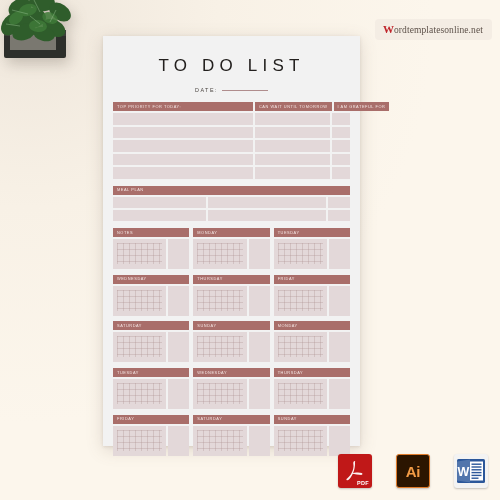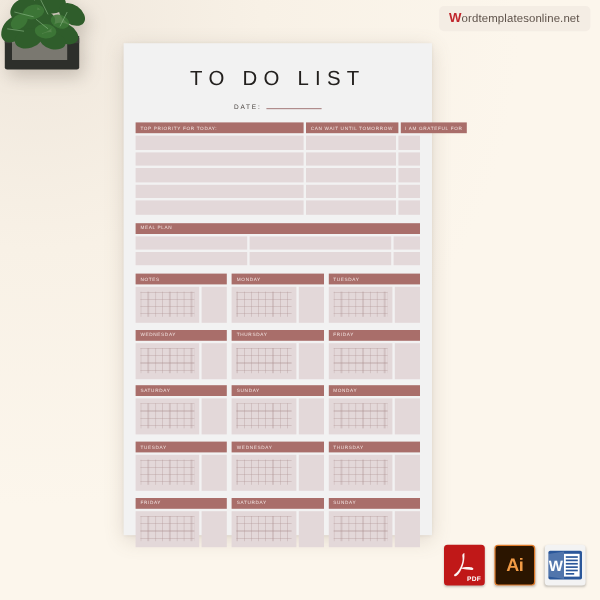--- a/index.html
+++ b/index.html
@@ -10,26 +10,27 @@
     position:relative;
   }
   
   #scene{position:absolute;inset:0;
     background:
       radial-gradient(circle at 6% 4%, #efe7dc 0%, #f8f1e6 28%, #fcf6ec 60%),
       linear-gradient(135deg,#f6eee2 0%, #fcf6ec 45%, #fdf7ed 100%);
   }
   
   #watermark{
-    position:absolute;top:5px;right:8px;
+    position:absolute;top:19px;right:8px;
     background:rgba(243,236,227,.92);
     border-radius:4px;
     padding:4px 9px 5px 8px;
     font-size:9.5px;letter-spacing:.1px;color:#5d5149;
     white-space:nowrap;
+    font-family:Liberation Serif, serif;
   }
   #watermark .w{color:#c0272d;font-weight:700;font-size:11px;}
   
   #plant{position:absolute;left:-6px;top:-10px;width:105px;height:105px;}
   #plant svg{display:block;filter:drop-shadow(3px 6px 7px rgba(90,80,70,.28));}
   
   #sheet{
     position:absolute;left:103px;top:36px;width:257px;height:410px;
     background:#f2f2f2;
     box-shadow:0 4px 16px rgba(110,96,82,.20), 0 1px 3px rgba(110,96,82,.16);
@@ -84,21 +85,21 @@
   .day .hdrbar{width:100%;}
   .day-body{margin-top:2px;display:flex;gap:2px;height:30px;}
   .day-main{flex:1 1 auto;background:#e3d8d9;position:relative;overflow:hidden;}
   .day-side{flex:0 0 21px;background:#e3d8d9;}
   .dots{position:absolute;left:4px;top:4px;right:4px;bottom:5px;
     background-image:
       repeating-linear-gradient(to right, rgba(169,140,140,.30) 0 1px, transparent 1px 6px),
       repeating-linear-gradient(to bottom, rgba(169,140,140,.30) 0 1px, transparent 1px 6px);
   }
   
-  #filetypes{position:absolute;right:12px;bottom:12px;display:flex;gap:8px;}
+  #filetypes{position:absolute;right:12px;bottom:12px;display:flex;gap:24px;}
   .ficon{width:34px;height:34px;border-radius:3px;position:relative;
     display:flex;align-items:center;justify-content:center;
     box-shadow:0 1px 2px rgba(0,0,0,.22);}
   .ficon.pdf{background:#c01818;}
   .ficon.ai{background:#2b1500;border:1.6px solid #e07b2a;box-sizing:border-box;}
   .ficon.word{background:#f3f3f3;}
   .ai-txt{color:#f29b45;font-size:15px;font-weight:700;font-family:"Liberation Sans",sans-serif;letter-spacing:-.3px;}
   .pdf-txt{position:absolute;right:3px;bottom:2px;color:#fff;font-size:5.5px;font-weight:700;letter-spacing:.3px;}
 </style>
 </head>

